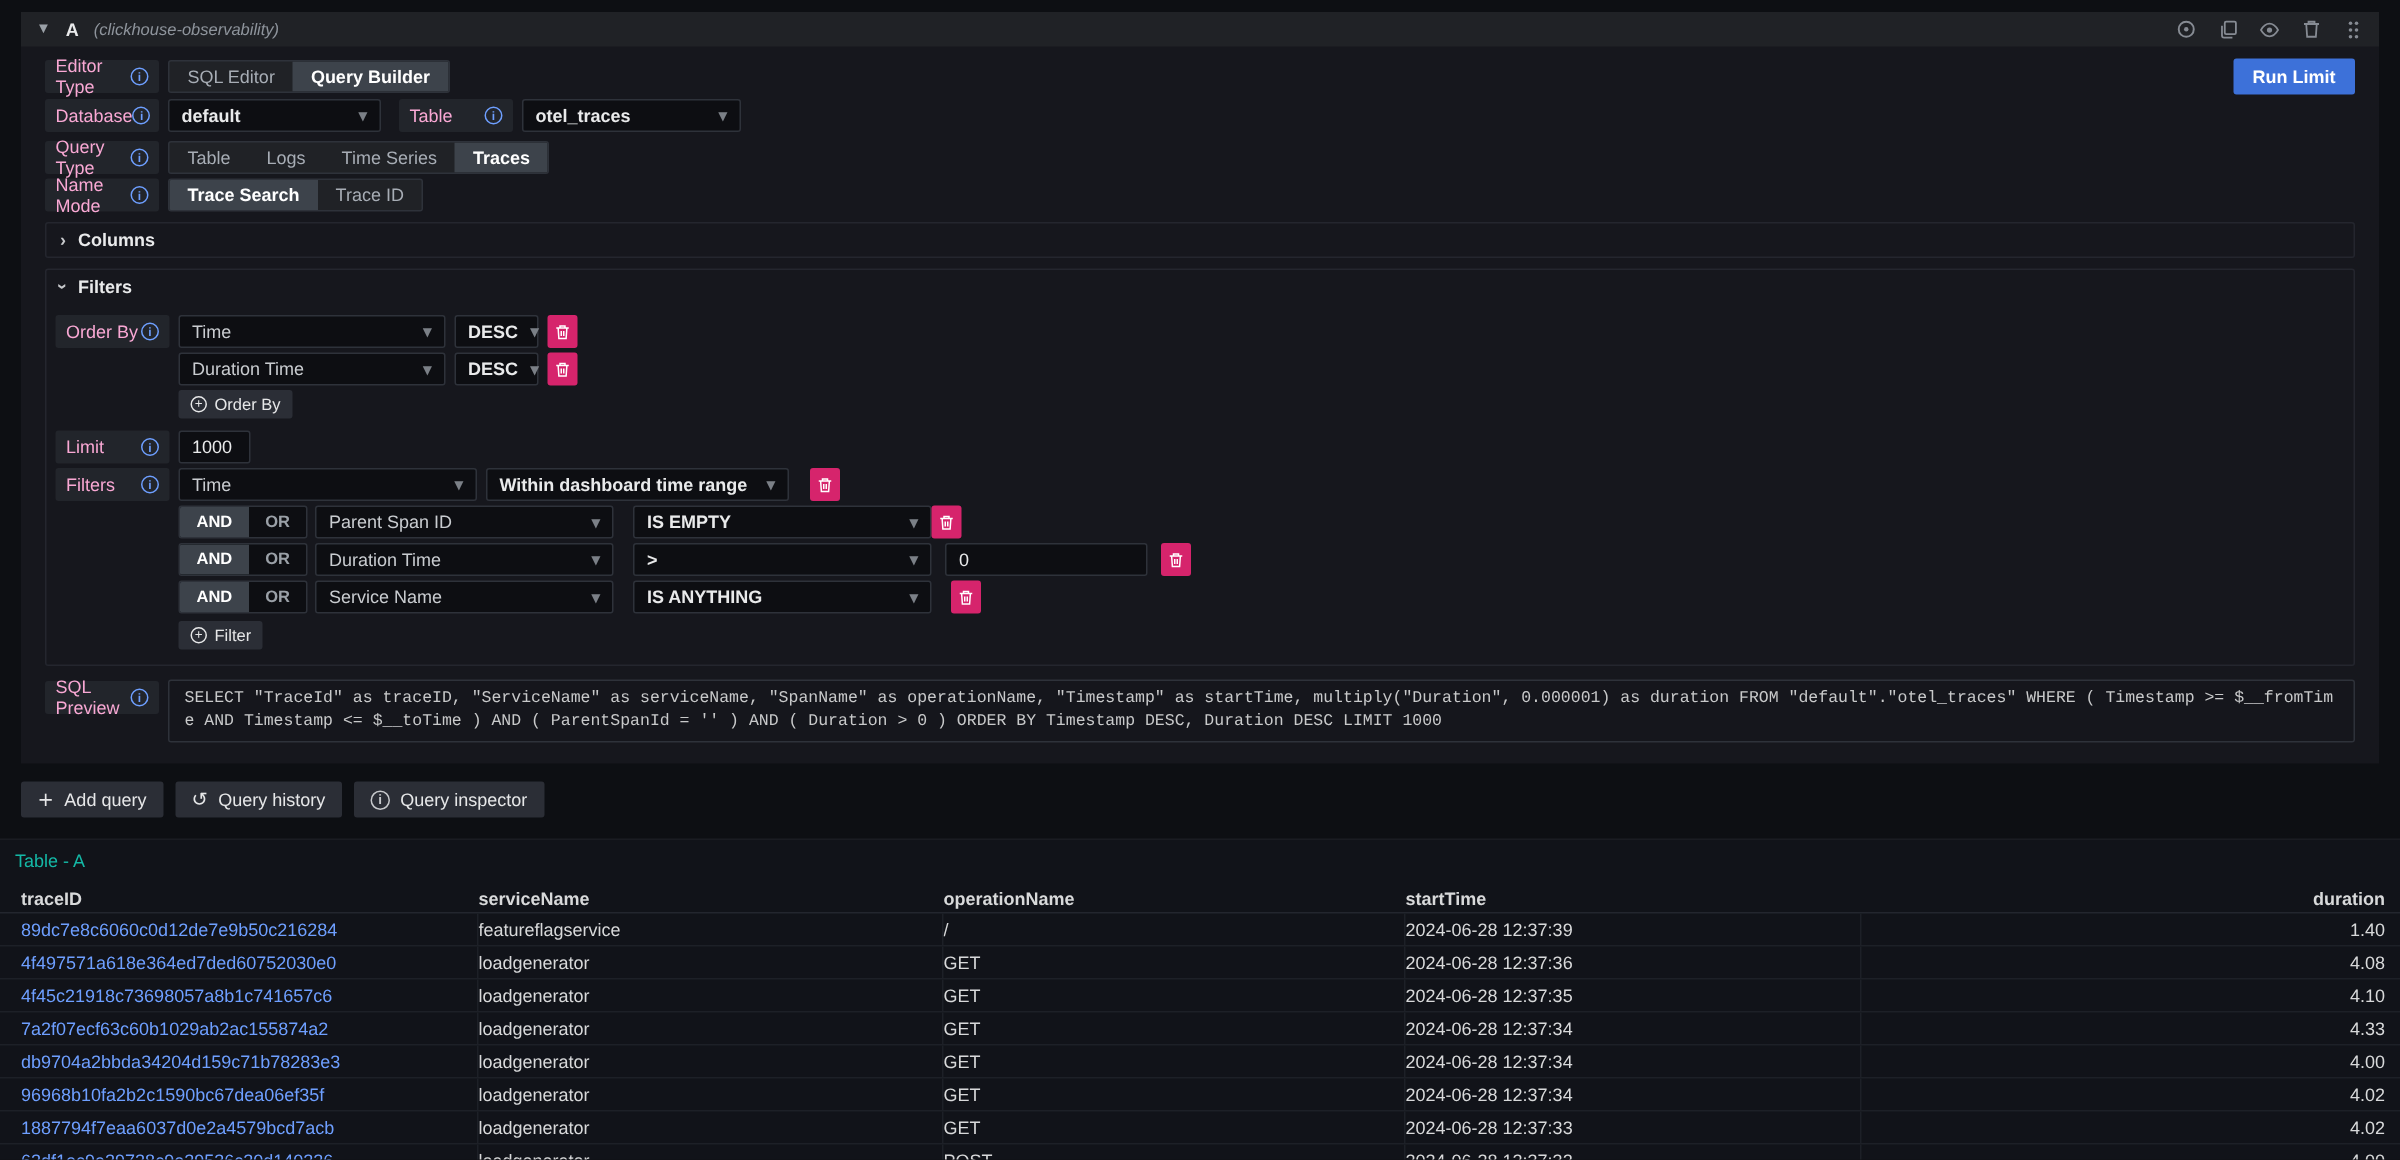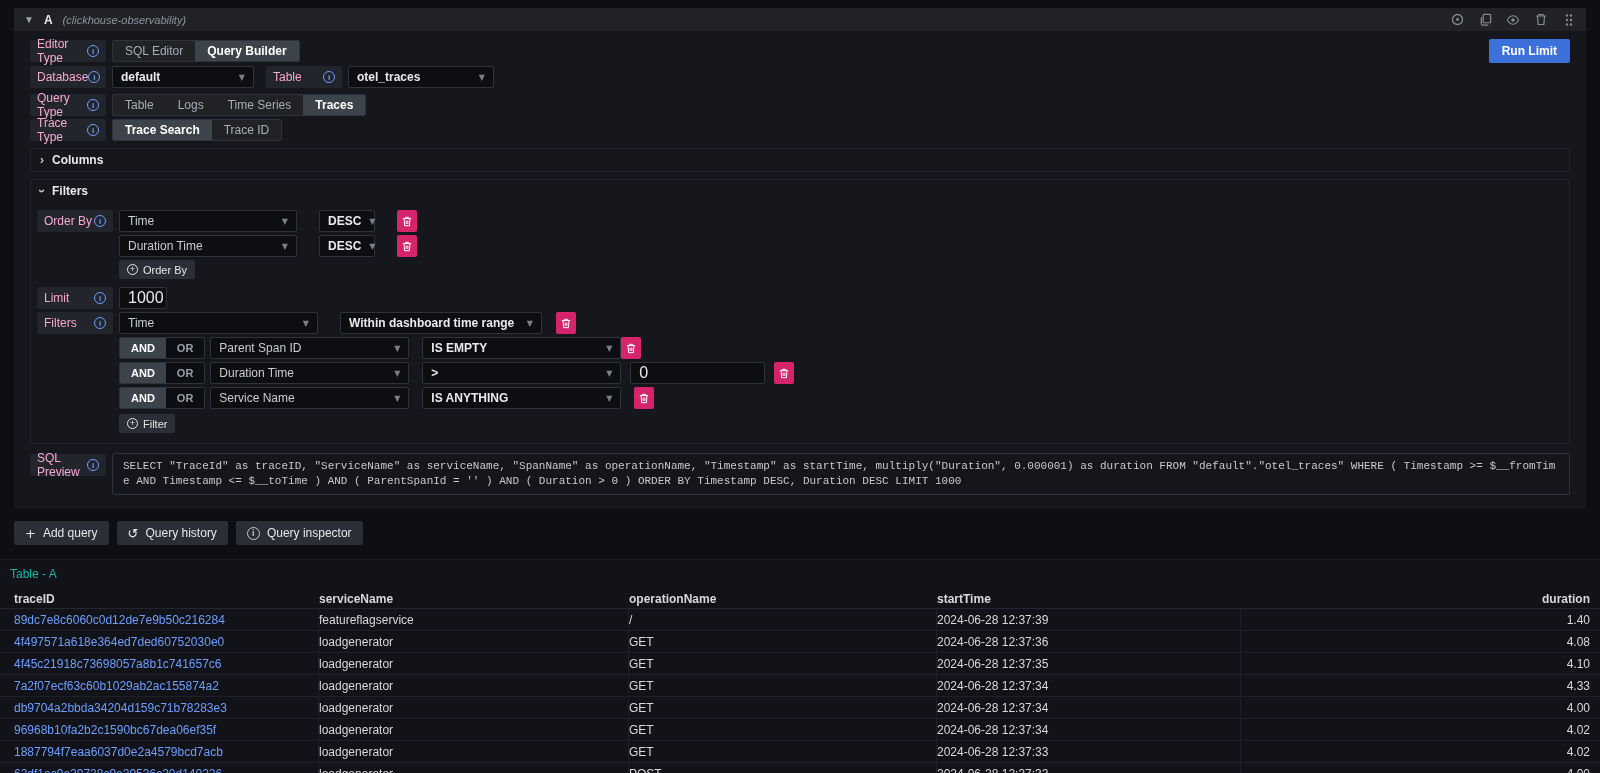--- a/index.html
+++ b/index.html
@@ -51,21 +51,21 @@
 
   .select {
     height:22px; background:#0d0e12; border:1px solid #2e323a; border-radius:2px;
     display:flex; align-items:center; justify-content:space-between;
     padding:0 8px; font-size:12px; color:#c9ccd0; cursor:pointer; white-space:nowrap;
   }
   .select .caret { color:#7b8087; font-size:8px; margin-left:8px; font-family:"DejaVu Sans",sans-serif; }
   .select.strong { color:#e9eaeb; font-weight:700; }
   .text-input {
     height:22px; background:#0d0e12; border:1px solid #2e323a; border-radius:2px;
-    padding:0 8px; font-size:16px; color:#e9eaeb; display:flex; align-items:center;
+    padding:0 8px; font-size:12px; color:#e9eaeb; display:flex; align-items:center;
   }
   .trash-btn {
     width:20px; height:22px; background:#d6246c; border-radius:2px; border:none;
     display:flex; align-items:center; justify-content:center; cursor:pointer; flex:none;
   }
   .bool-group {
     display:flex; height:22px; border:1px solid #2e323a; border-radius:2px;
     background:#0d0e12; overflow:hidden;
   }
   .bool-item { padding:0 11px; display:flex; align-items:center; font-size:11px; font-weight:700; color:#9aa0a7; cursor:pointer; }
@@ -118,21 +118,21 @@
     display:grid; grid-template-columns:305px 310px 308px 304px 1fr;
     padding-left:14px; align-items:center; height:22px;
     border-bottom:1px solid #1d2027;
   }
   .t-row.head { height:20px; border-bottom:1px solid #23262e; font-weight:700; color:#d8d9da; }
   .t-cell { padding-right:10px; overflow:hidden; white-space:nowrap; border-right:1px solid #1d2027; height:100%; display:flex; align-items:center; }
   .t-cell:last-child { border-right:none; justify-content:flex-end; padding-right:10px; }
   .t-row.head .t-cell { border-right:none; }
   .t-cell.link { color:#6e9fff; cursor:pointer; }
   .mt6 { margin-top:6px; }
-  .gap6 { margin-right:22px; } .gap12 { margin-right:12px; }
+  .gap6 { margin-right:6px; } .gap12 { margin-right:12px; }
   .indent { margin-left:82px; }
 </style>
 </head>
 <body>
 
 <div class="qe-card">
 
   <div class="qe-header">
     <span class="chev">▼</span>
     <span class="qe-ref">A</span>
@@ -215,21 +215,21 @@
       <div class="seg">
         <span class="seg-item">Table</span>
         <span class="seg-item">Logs</span>
         <span class="seg-item">Time Series</span>
         <span class="seg-item active">Traces</span>
       </div>
     </div>
 
     <div class="form-row">
       <div class="label-box">
-        <span>Trace Type</span>
+        <span>Name Mode</span>
         <span class="info-icon"></span>
       </div>
       <div class="seg">
         <span class="seg-item active">Trace Search</span>
         <span class="seg-item">Trace ID</span>
       </div>
     </div>
 
     <div class="collapse-box">
       <div class="collapse-head">

